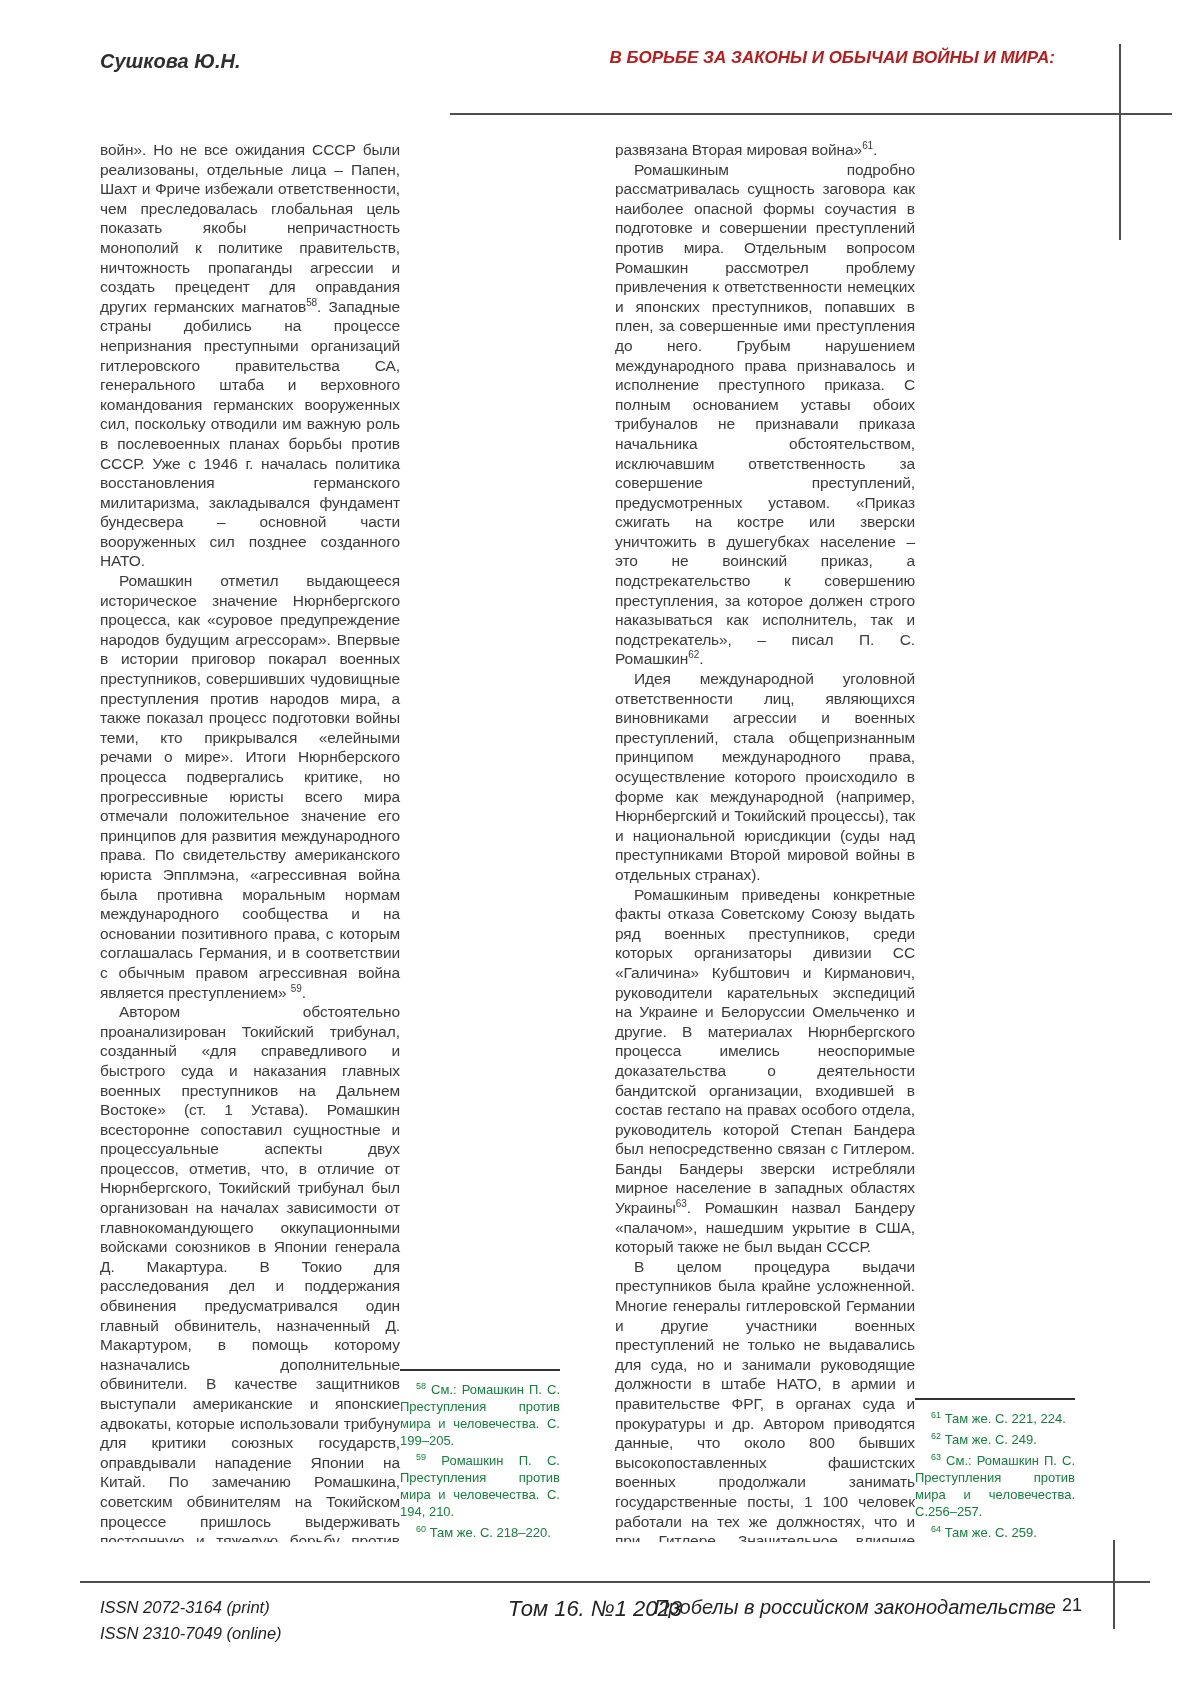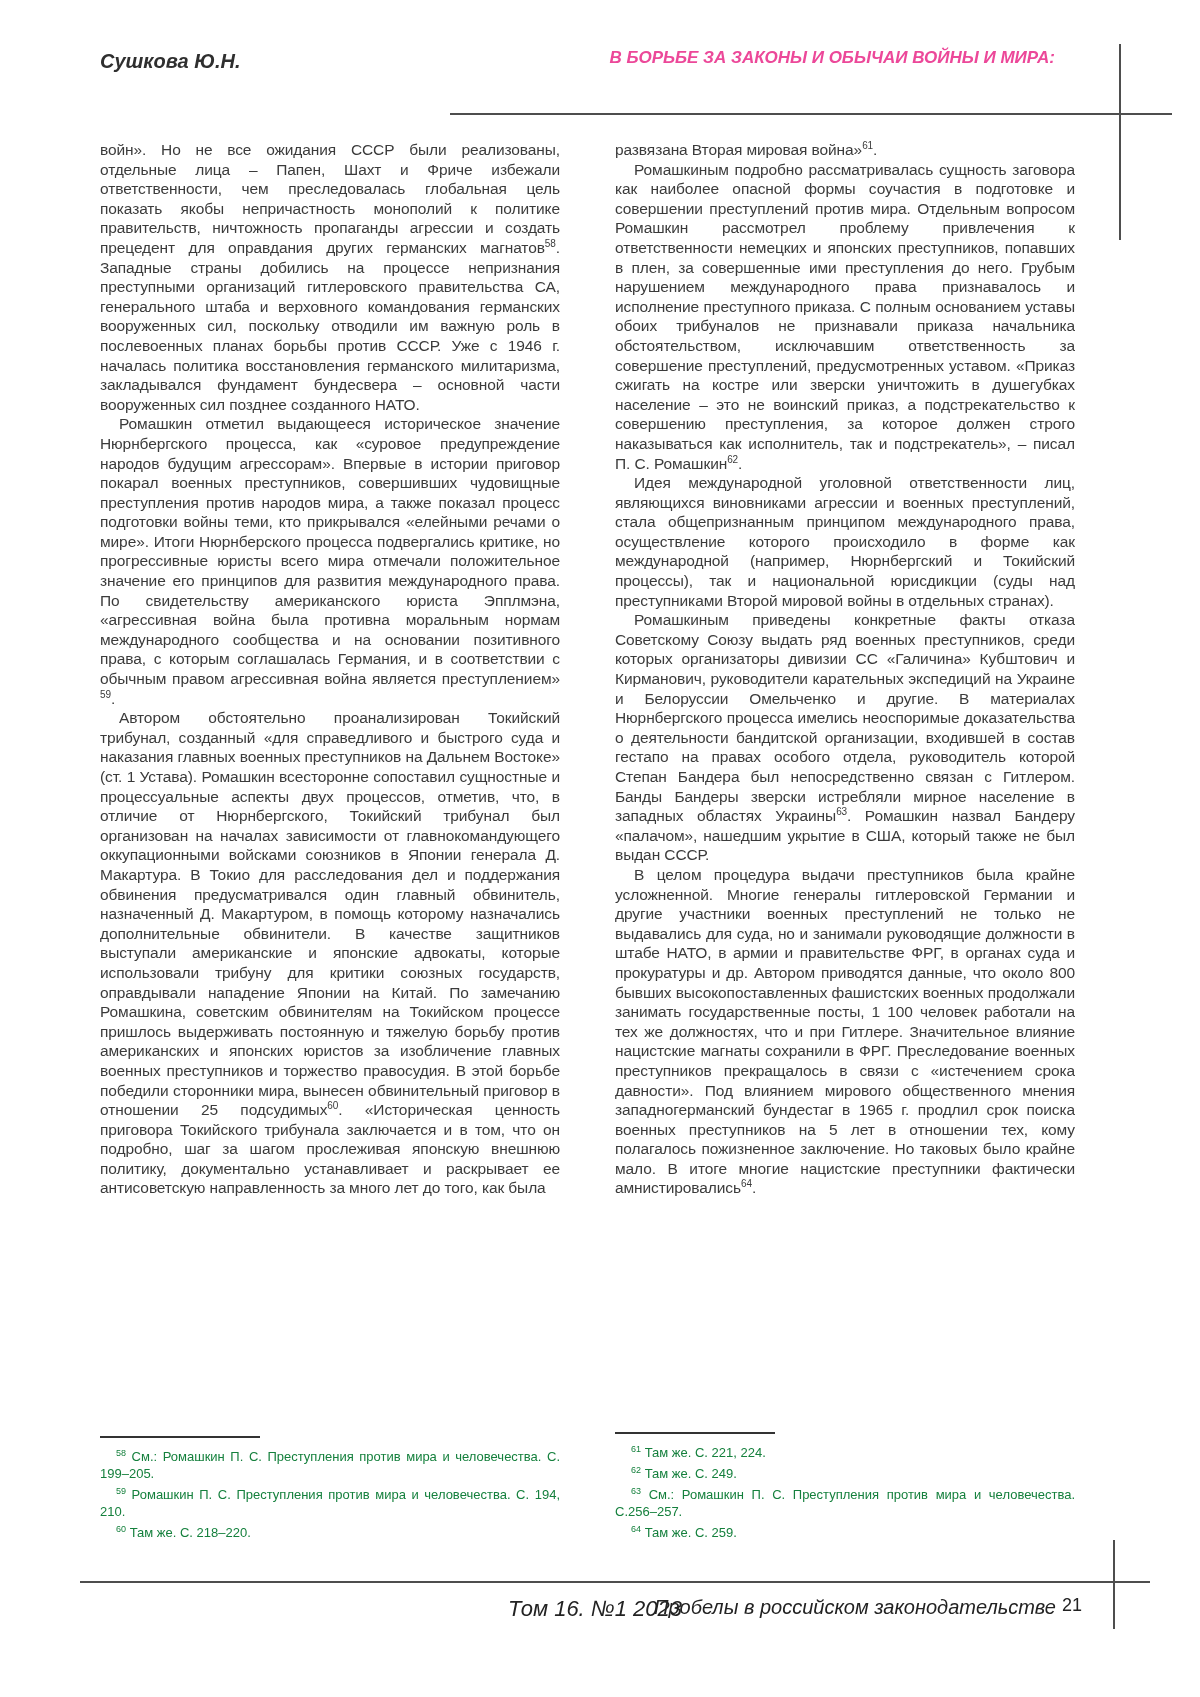--- a/index.html
+++ b/index.html
@@ -23,21 +23,21 @@
   }
   .hdr-title {
     position: absolute;
     right: 145px; top: 46px;
     width: 640px;
     text-align: right;
     font-size: 17px;
     font-weight: bold;
     font-style: italic;
     line-height: 23px;
-    color: #ec4899;
+    color: #b91c1c;
   }
   .hdr-rule {
     position: absolute;
     left: 450px; top: 113px;
     width: 722px; height: 2.4px;
     background: #4e4e4e;
   }
   .vrule-top {
     position: absolute;
     left: 1119px; top: 44px;
@@ -49,21 +49,21 @@
     position: absolute;
     left: 100px; top: 140px;
     width: 975px;
     display: flex;
     gap: 55px;
   }
   .col {
     width: 460px;
     height: 1402px;
     display: flex;
-    flex-direction: column;
+    flex-direction: row;
     overflow: hidden;
   }
   .col p.body-par {
     margin: 0;
     font-size: 15.5px;
     line-height: 19.6px;
     text-align: justify;
     letter-spacing: -0.1px;
     color: #3b3b3b;
   }
@@ -179,17 +179,21 @@
             <p class="fn"><sup>62</sup> Там же. С. 249.</p>
             <p class="fn"><sup>63</sup> См.: Ромашкин П. С. Преступления против мира и человечества. С.256–257.</p>
             <p class="fn"><sup>64</sup> Там же. С. 259.</p>
           </div>
       </div>
     </div>
   </div>
 
   <div class="ftr-rule"></div>
   <div class="vrule-bottom"></div>
+  <div class="ftr-issn">
+    <div>ISSN 2072-3164 (print)</div>
+    <div>ISSN 2310-7049 (online)</div>
+  </div>
   <div class="ftr-volume">Том 16. №1 2023</div>
   <div class="ftr-journal">Пробелы в российском законодательстве</div>
   <div class="ftr-page">21</div>
 
 </div>
 
 </body></html>

